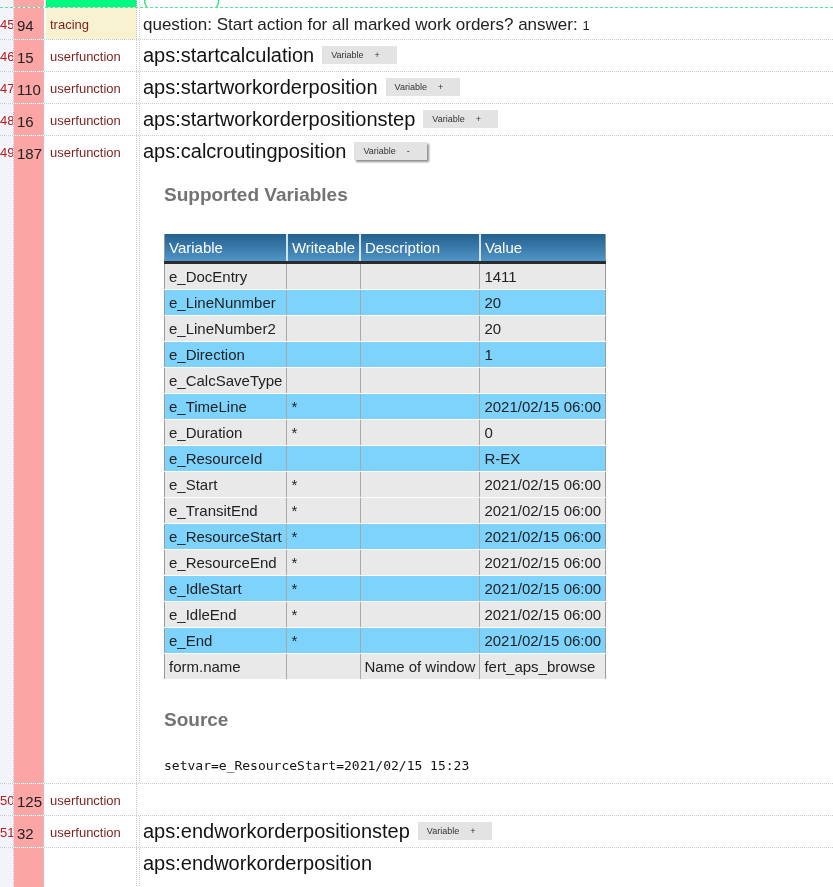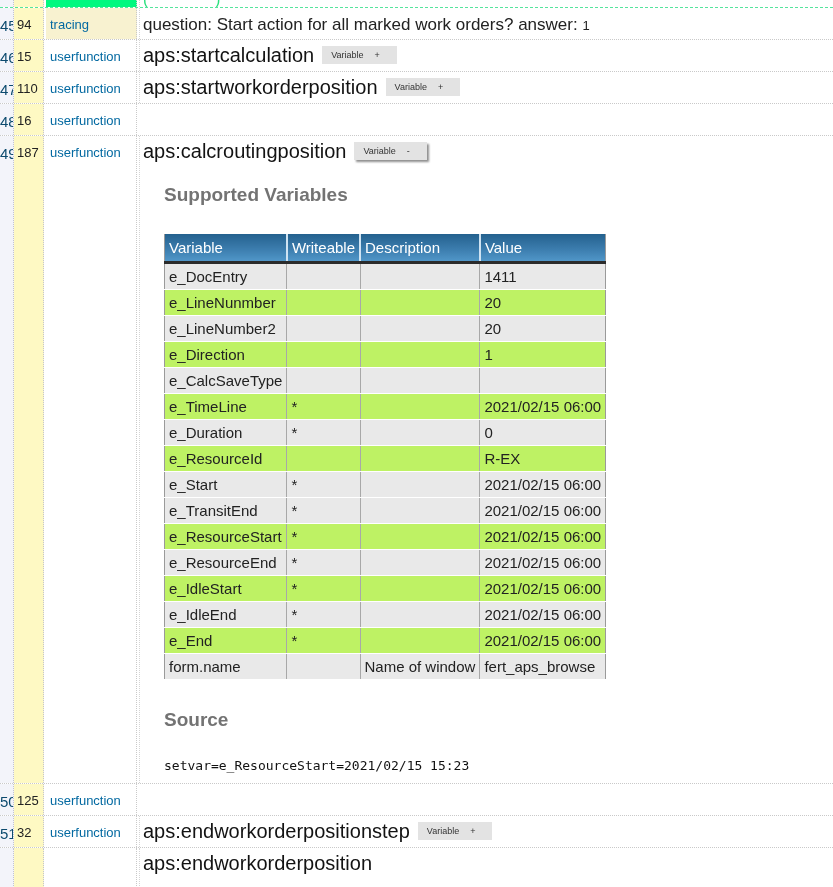--- a/index.html
+++ b/index.html
@@ -6,24 +6,24 @@
   body{
     width:833px;height:887px;overflow:hidden;background:#ffffff;
     font-family:"Liberation Sans",sans-serif;color:#222;
   }
   
   .trace-row{display:flex;align-items:stretch;border-bottom:1px dotted #c9c9c9;height:32px;box-sizing:border-box;}
   .trace-row.expanded{height:auto;min-height:32px;}
   .trace-row.top-partial{height:8px;border-bottom:1px dashed #55e49c;overflow:hidden;}
   .trace-row.bottom-partial{height:40px;border-bottom:none;}
   .c1{width:14px;flex:none;background:#f3f4fa;border-right:1px dotted #c3c4cf;
-      font-size:15px;color:#0c4a6e;padding:9px 0 0 0;box-sizing:border-box;overflow:hidden;}
-  .c2{width:30px;flex:none;background:#fef9c3;border-right:1px dotted #c3c4cf;
-      font-size:13px;color:#222;padding:9px 0 0 3px;box-sizing:border-box;}
-  .c3{width:91px;flex:none;font-size:13px;color:#0369a1;padding:9px 0 0 4px;
+      font-size:13px;color:#b91c1c;padding:9px 0 0 0;box-sizing:border-box;overflow:hidden;}
+  .c2{width:30px;flex:none;background:#fca5a5;border-right:1px dotted #c3c4cf;
+      font-size:15px;color:#222;padding:9px 0 0 3px;box-sizing:border-box;}
+  .c3{width:91px;flex:none;font-size:13px;color:#7f1d1d;padding:9px 0 0 4px;
       margin-left:2px;border-right:1px dotted #c9c9c9;box-sizing:border-box;}
   .c3.tracing-bg{background:#f8f2d0;}
   .c3.green-bg{background:#00f97f;padding:0;}
   .c4{flex:1;border-left:1px dotted #d4d4d4;margin-left:2px;padding:0 0 0 3px;box-sizing:border-box;overflow:hidden;}
   
   .q-line{font-size:17px;padding-top:7px;white-space:nowrap;}
   .q-line b{font-weight:normal;}
   .q-ans{font-size:13px;}
   
   .fn-line{padding-top:4px;white-space:nowrap;}
@@ -47,21 +47,21 @@
   }
   .vtable th:last-child{border-right:none;}
   .vtable th:nth-child(1){width:117px;}
   .vtable th:nth-child(2){width:66px;}
   .vtable th:nth-child(3){width:110px;}
   .vtable th:nth-child(4){width:124px;}
   .vtable td{border-right:1px solid #a8a8a8;border-bottom:1px solid #ffffff;
              padding:3px 4px;height:19px;box-sizing:content-box;white-space:nowrap;}
   .vtable td:last-child{border-right:none;}
   .vtable tr.gray td{background:#e9e9e9;}
-  .vtable tr.blue td{background:#bef264;}
+  .vtable tr.blue td{background:#7dd3fc;}
   .source-code{font-family:"DejaVu Sans Mono",monospace;font-size:13px;color:#111;margin-top:27px;white-space:pre;}
 </style>
 </head>
 <body>
 
 <div class="trace-row top-partial">
   <div class="c1"></div>
   <div class="c2"></div>
   <div class="c3 green-bg"></div>
   <div class="c4">
@@ -102,20 +102,25 @@
     <div class="fn-line">
       <span class="fn">aps:startworkorderposition</span><span class="badge"><span>Variable</span><span class="sign">+</span></span>
     </div>
   </div>
 </div>
 
 <div class="trace-row">
   <div class="c1">48</div>
   <div class="c2">16</div>
   <div class="c3">userfunction</div>
+  <div class="c4">
+    <div class="fn-line">
+      <span class="fn">aps:startworkorderpositionstep</span><span class="badge"><span>Variable</span><span class="sign">+</span></span>
+    </div>
+  </div>
 </div>
 
 <div class="trace-row expanded">
   <div class="c1">49</div>
   <div class="c2">187</div>
   <div class="c3">userfunction</div>
   <div class="c4">
     <div class="fn-line">
       <span class="fn">aps:calcroutingposition</span><span class="badge pressed"><span>Variable</span><span class="sign">-</span></span>
     </div>

